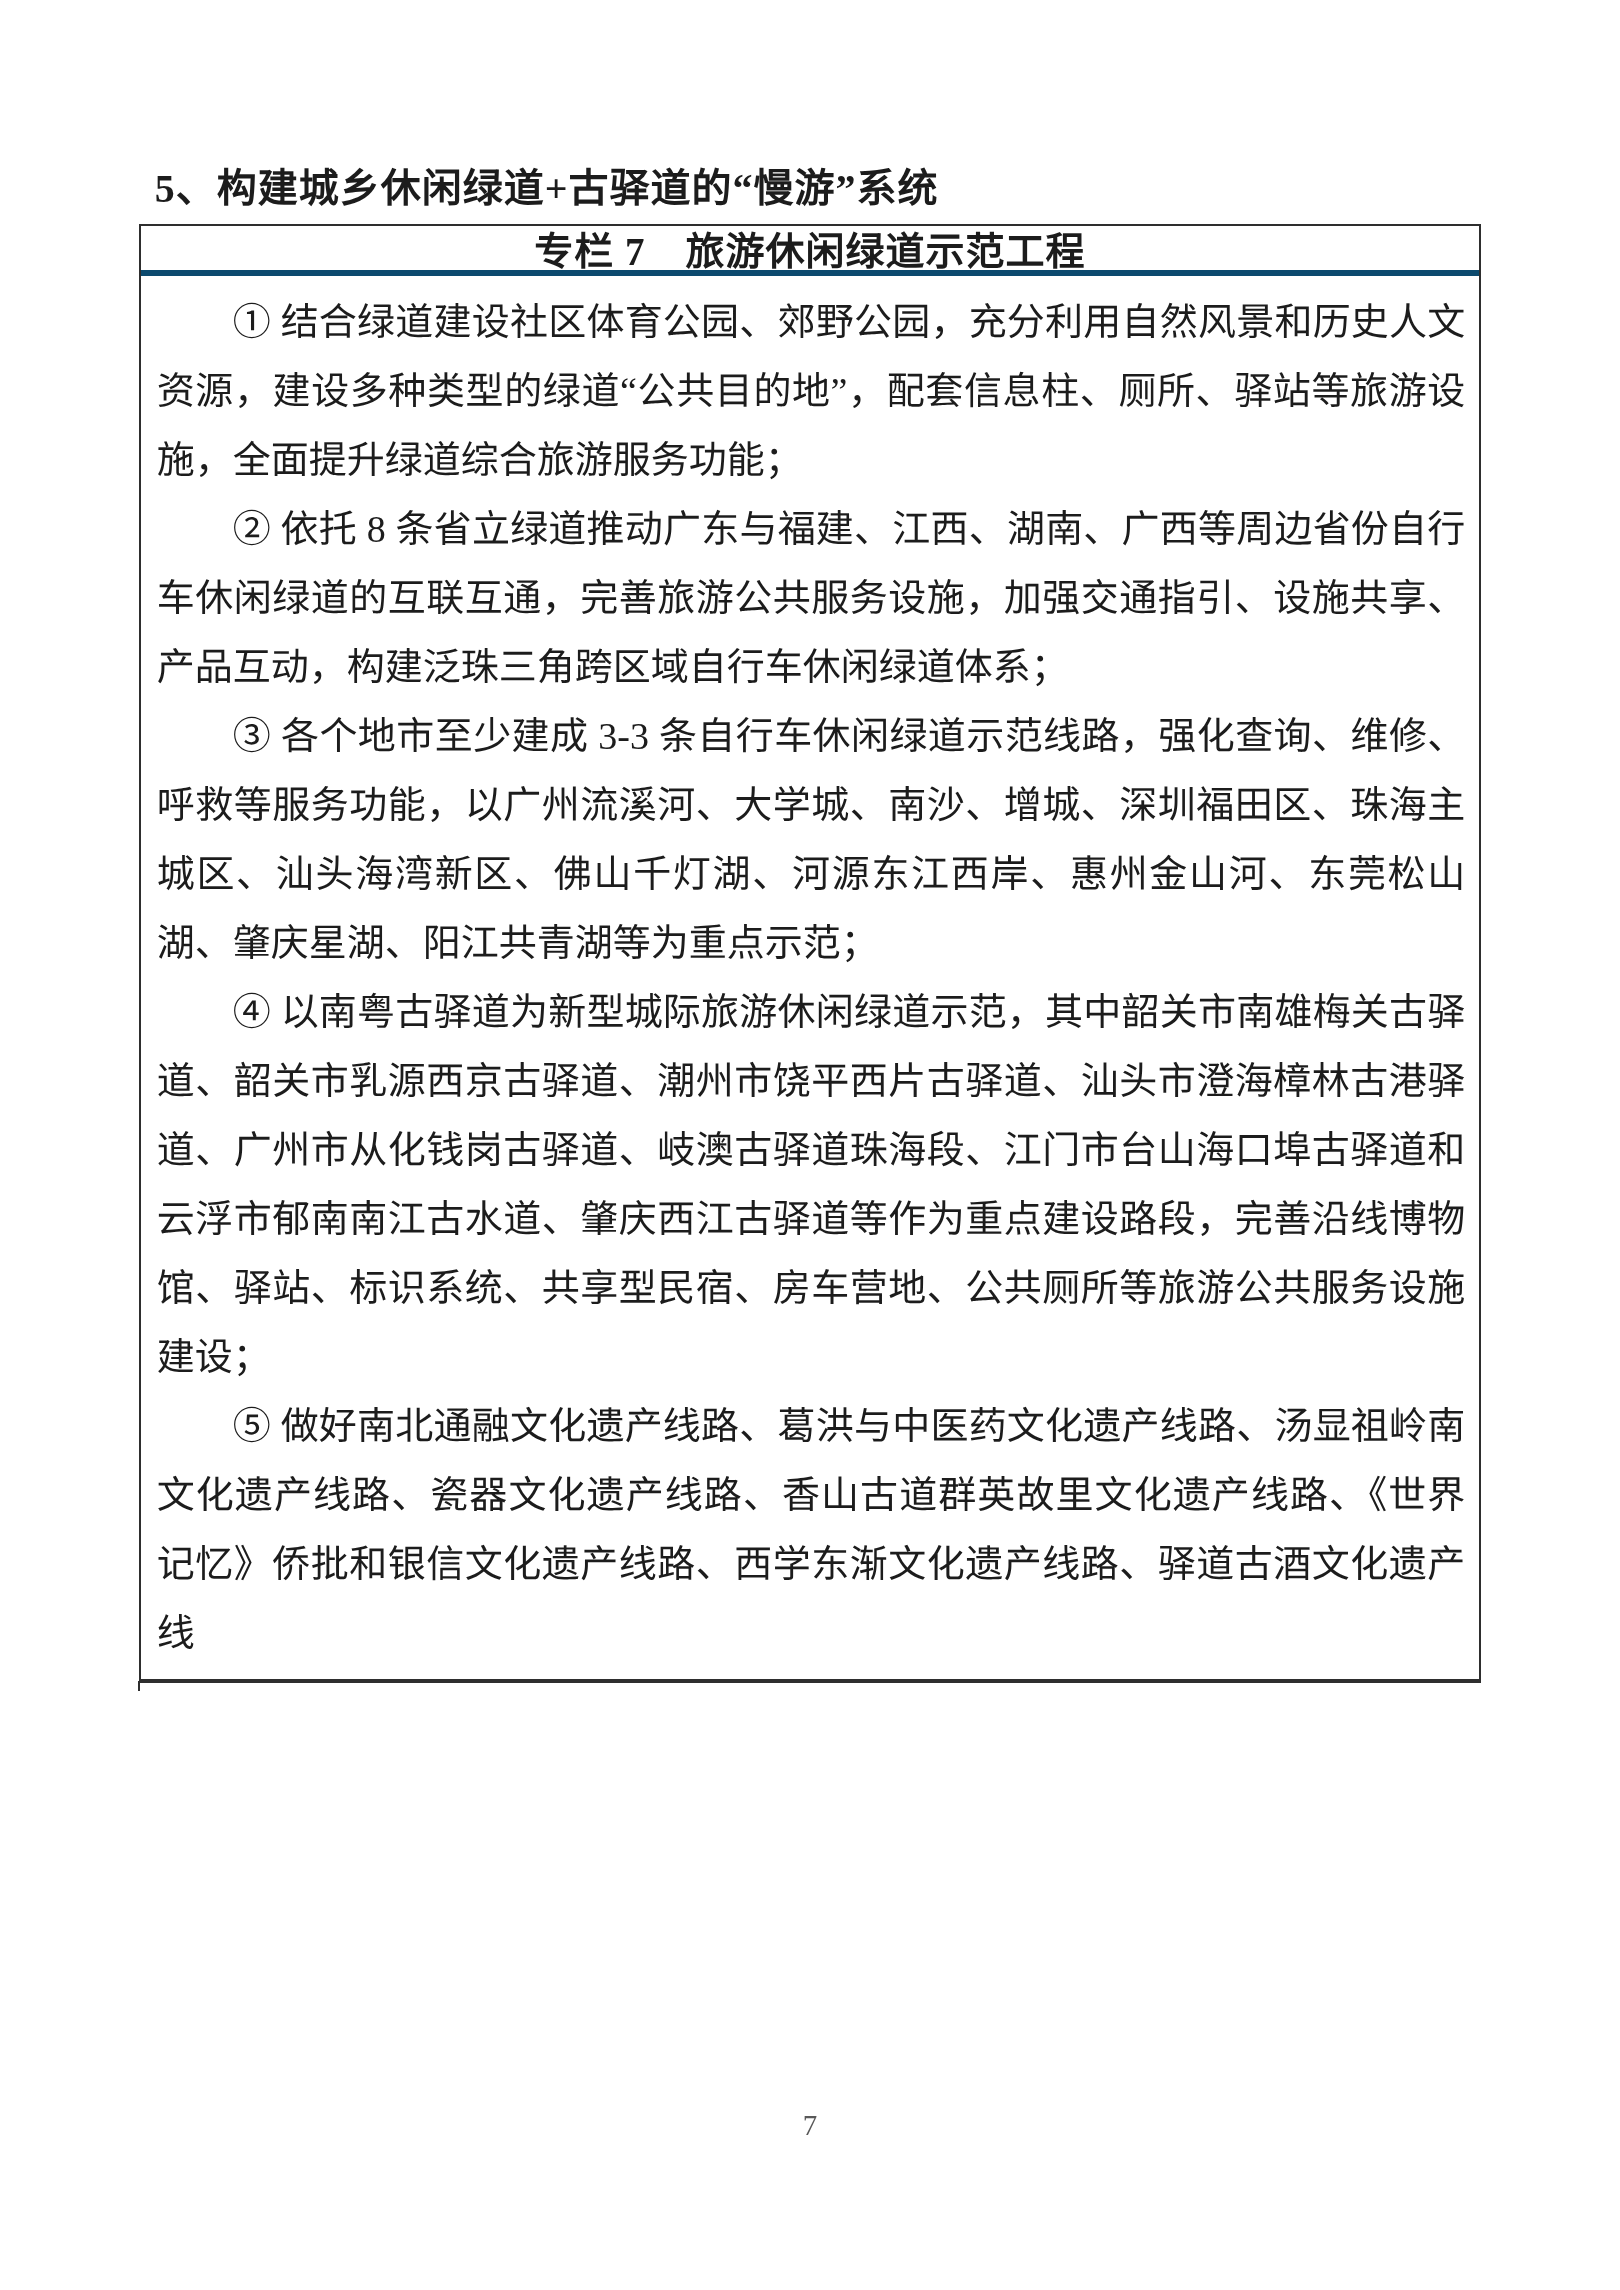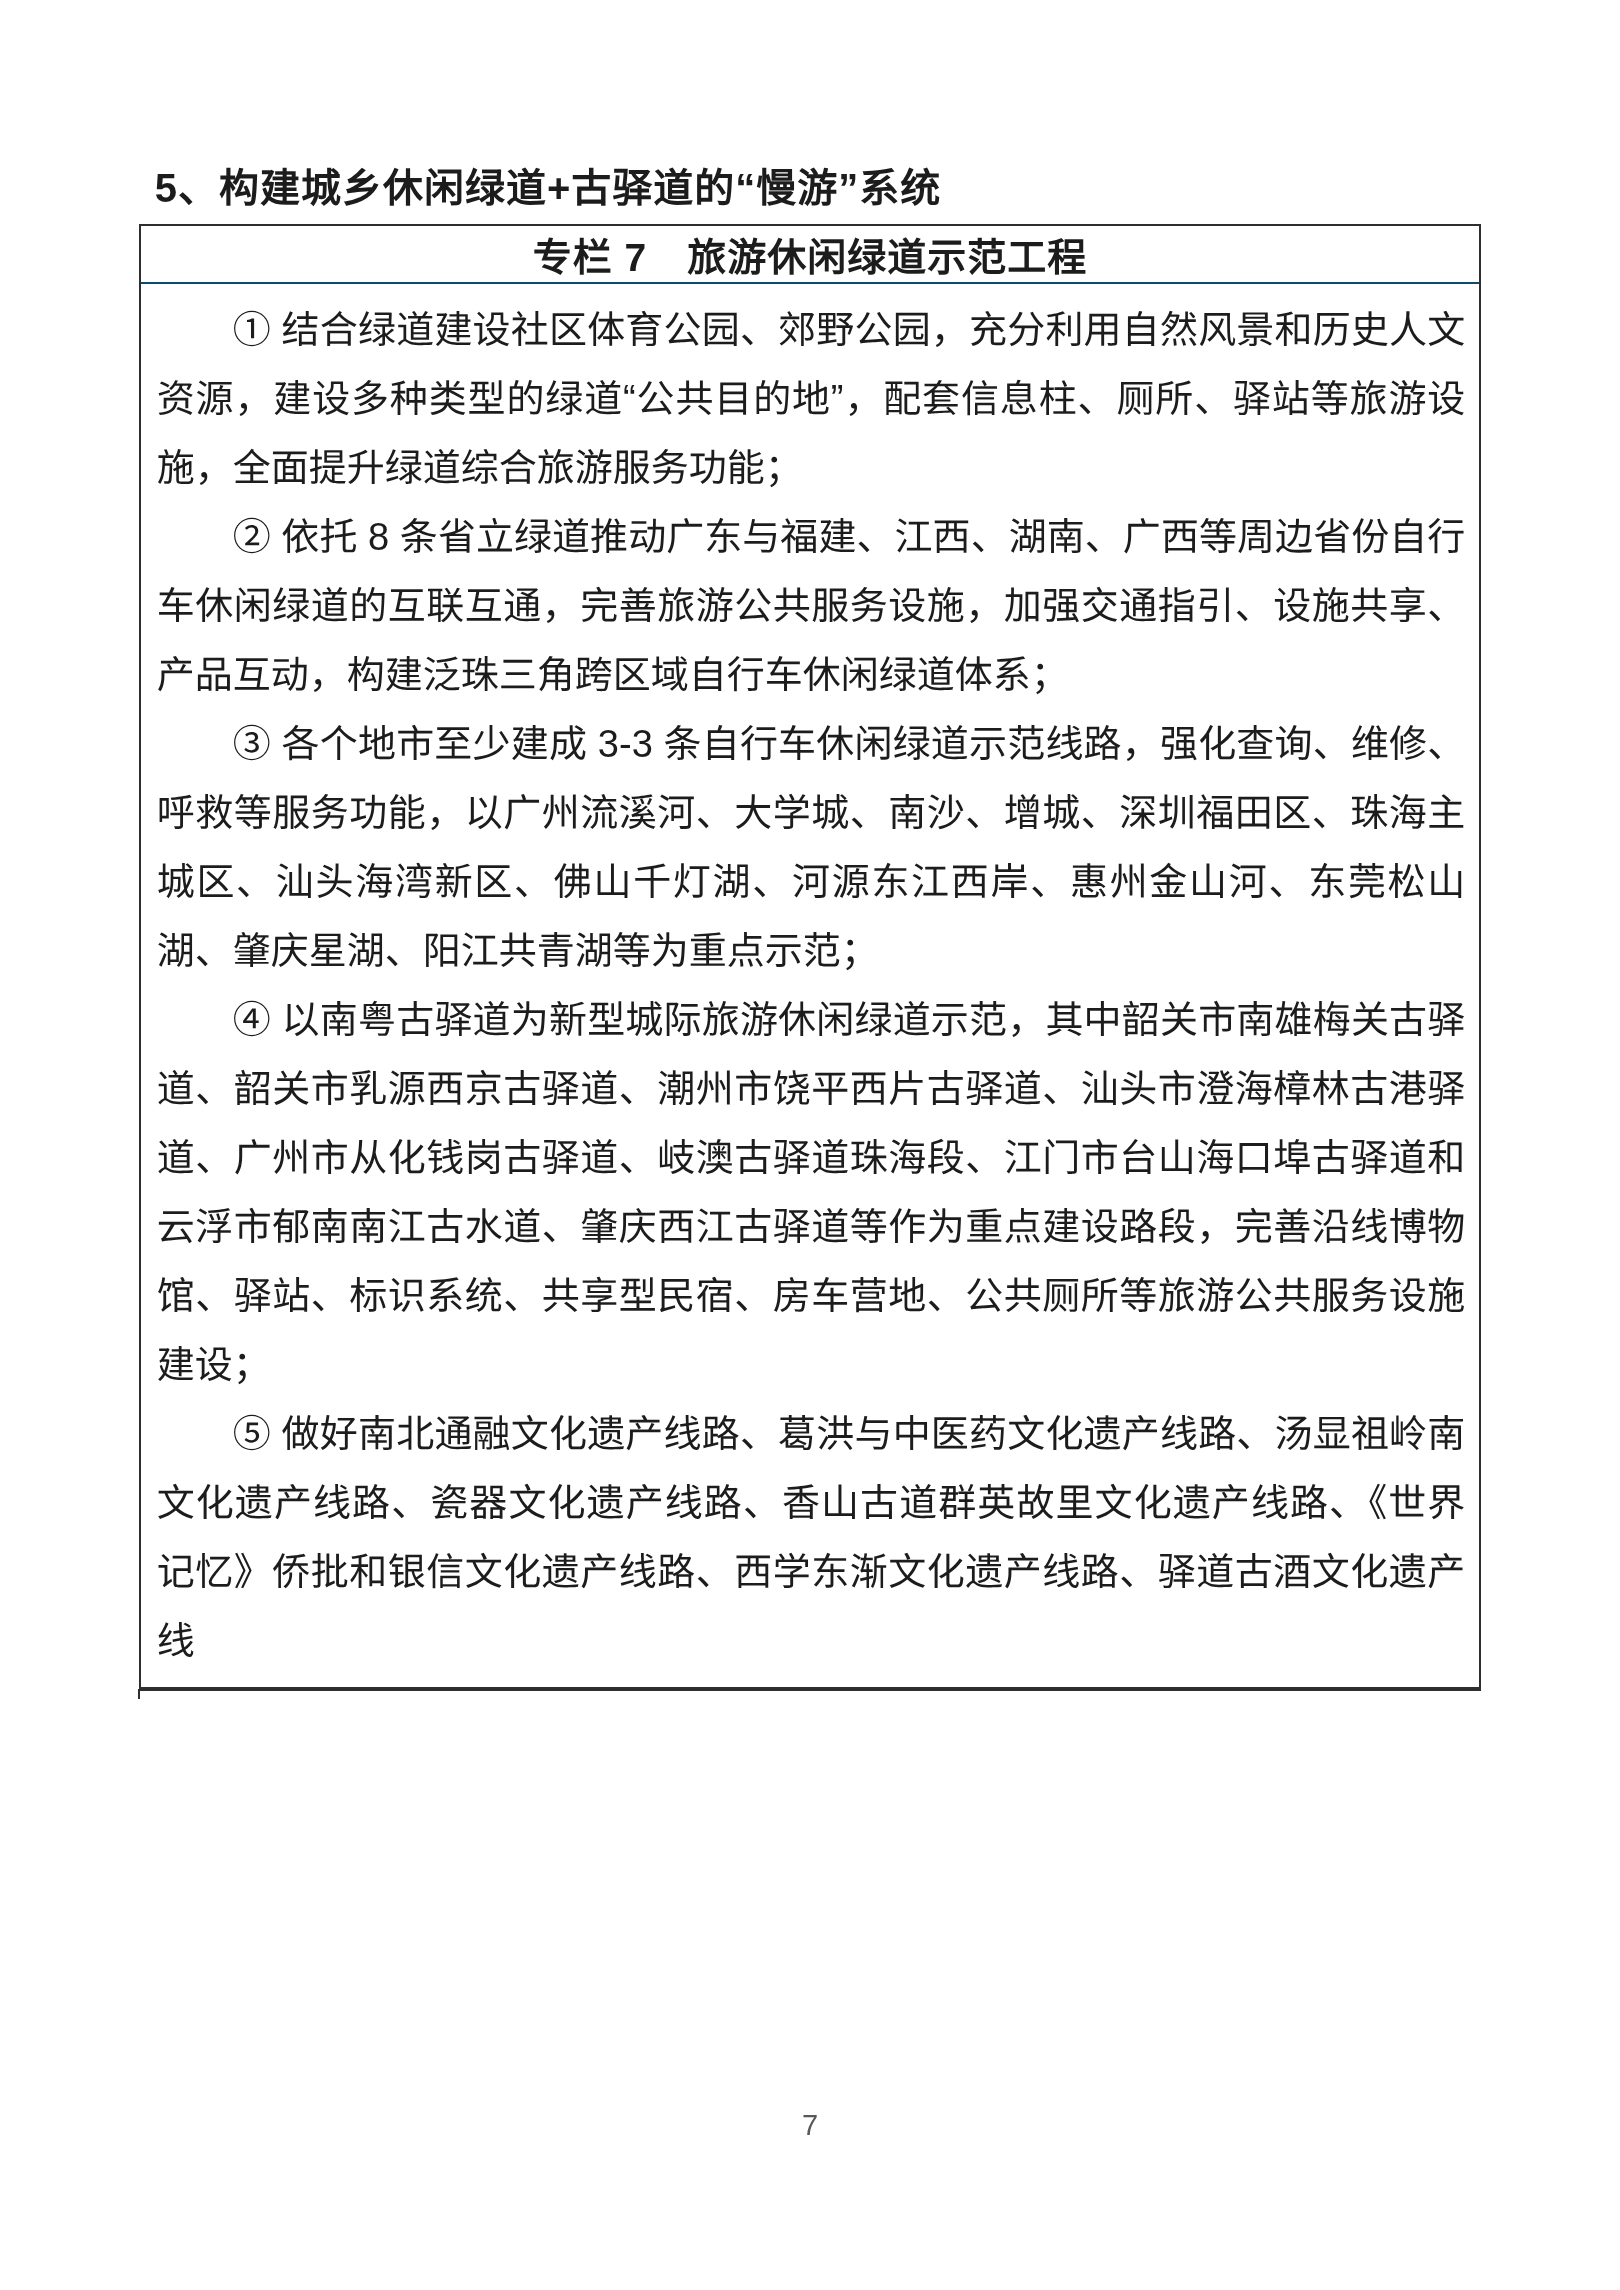--- a/index.html
+++ b/index.html
@@ -4,21 +4,21 @@
 <style>
   * { box-sizing: border-box; margin: 0; padding: 0; }
   html, body { background: #e8e8e8; }
   .page {
     position: relative;
     width: 1620px;
     height: 2291px;
     margin: 0 auto;
     background: #ffffff;
     overflow: hidden;
-    font-family: Liberation Sans, sans-serif;
+    font-family: Liberation Serif, serif;
     color: #1f1f1f;
   }
   .content {
     position: absolute;
     left: 139px;
     top: 0;
     width: 1342px;
   }
   .section-heading {
     margin-top: 161px;
@@ -40,22 +40,22 @@
     text-indent: 2em;
     color: #1c1c1c;
   }
   .highlight-box {
     position: relative;
     margin-top: 7.8px;
     border: 2px solid #2e2e2e;
     border-bottom-width: 4.9px;
   }
   .box-title-row {
-    height: 58px;
-    border-bottom: 2px solid #0c4a6e;
+    height: 50px;
+    border-bottom: 6px solid #0c4a6e;
     display: flex;
     align-items: center;
     justify-content: center;
   }
   .box-title {
     font-size: 39px;
     font-weight: bold;
     letter-spacing: 1px;
     color: #1c1c1c;
   }

